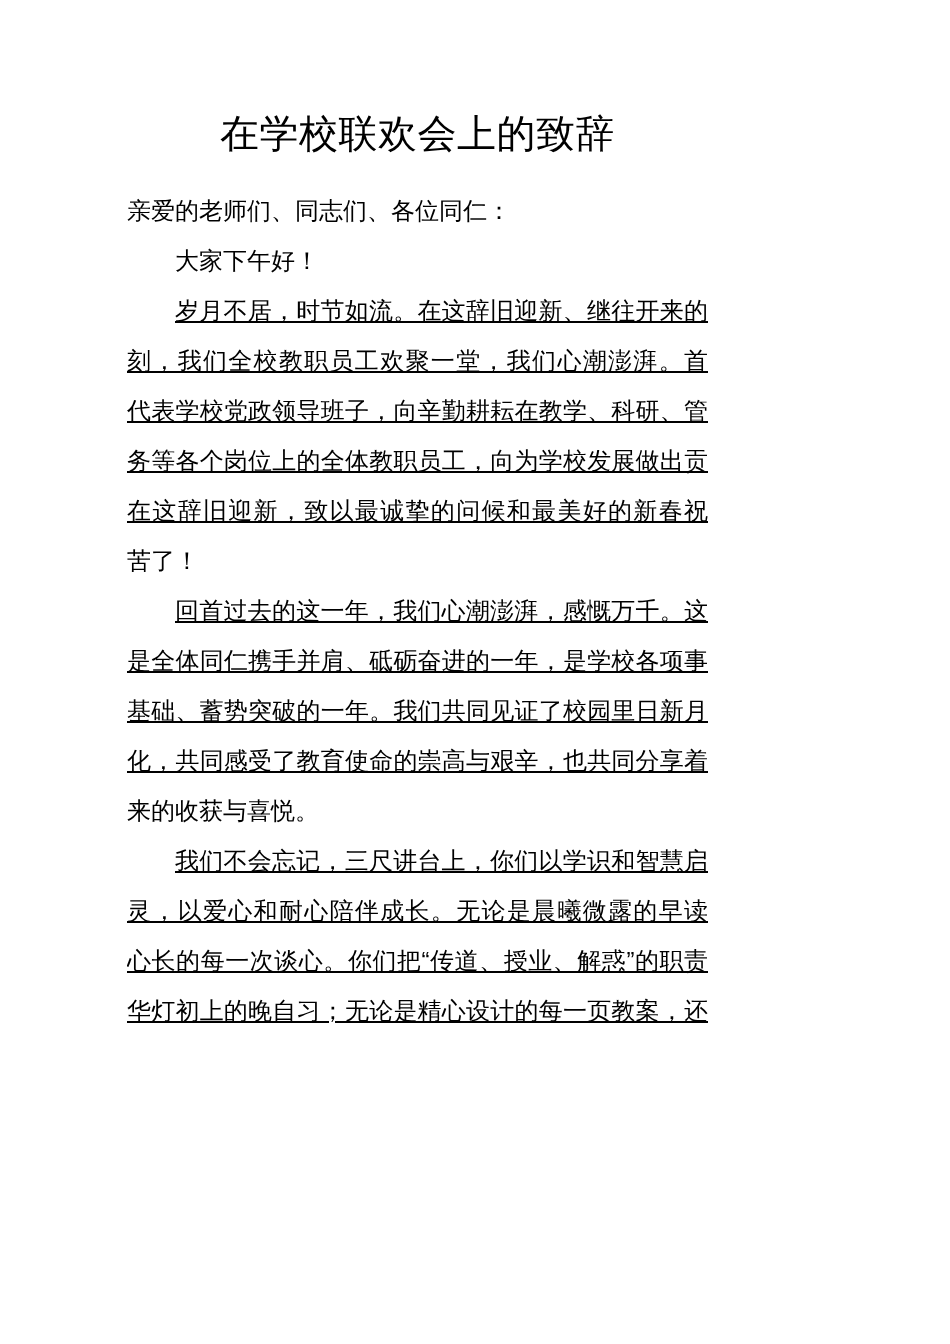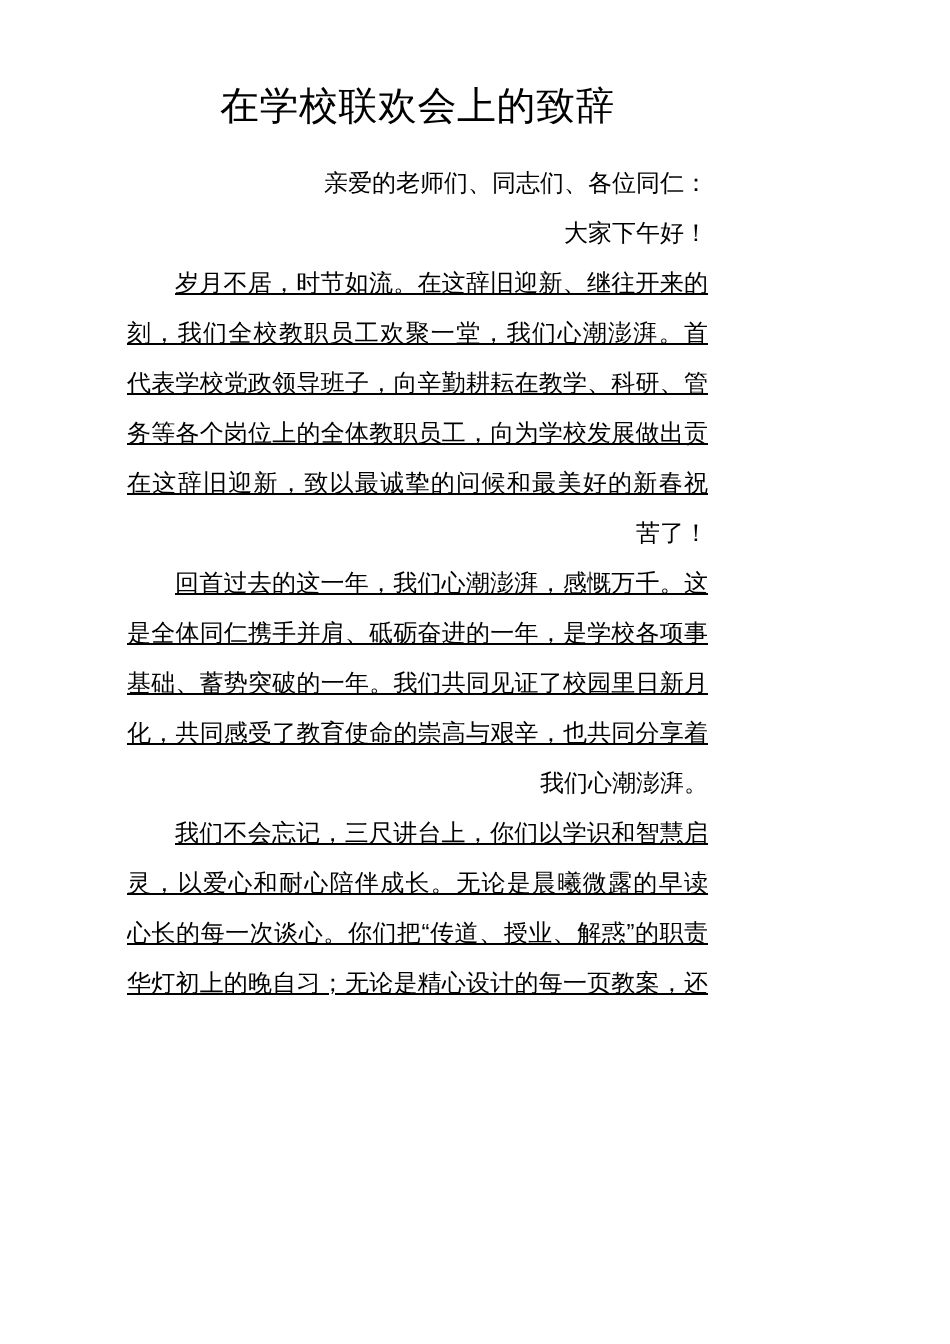--- a/index.html
+++ b/index.html
@@ -11,41 +11,41 @@
     width: 950px;
     height: 1344px;
     overflow: hidden;
     font-family: "Liberation Sans", sans-serif;
     color: #000000;
   }
   .page {
     box-sizing: border-box;
     width: 830px;
     height: 1344px;
-    padding: 76px 122px 0 127px;
+    padding: 104px 122px 0 127px;
     background: #ffffff;
   }
   .doc-title {
     margin: 0;
     font-size: 39px;
     font-weight: 500;
     line-height: 60px;
     text-align: center;
     letter-spacing: 0.5px;
     white-space: nowrap;
   }
   .doc-content {
     margin-top: 22px;
     font-size: 24px;
     line-height: 50px;
   }
   .line {
     height: 50px;
     overflow: hidden;
-    text-align: right;
+    text-align: left;
   }
   .line.fill {
     text-align: justify;
     text-align-last: justify;
     text-decoration: underline;
   }
   .line.indent {
     text-indent: 48px;
   }
 </style>
@@ -60,19 +60,19 @@
       <div class="line fill indent">岁月不居，时节如流。在这辞旧迎新、继往开来的美好时</div>
       <div class="line fill">刻，我们全校教职员工欢聚一堂，我们心潮澎湃。首先，我谨</div>
       <div class="line fill">代表学校党政领导班子，向辛勤耕耘在教学、科研、管理、服</div>
       <div class="line fill">务等各个岗位上的全体教职员工，向为学校发展做出贡献的离</div>
       <div class="line fill">在这辞旧迎新，致以最诚挚的问候和最美好的新春祝福！大家辛</div>
       <div class="line">苦了！</div>
       <div class="line fill indent">回首过去的这一年，我们心潮澎湃，感慨万千。这一年，</div>
       <div class="line fill">是全体同仁携手并肩、砥砺奋进的一年，是学校各项事业夯实</div>
       <div class="line fill">基础、蓄势突破的一年。我们共同见证了校园里日新月异的变</div>
       <div class="line fill">化，共同感受了教育使命的崇高与艰辛，也共同分享着奋斗带</div>
-      <div class="line">我们心潮澎湃。</div>
+      <div class="line">来的收获与喜悦。</div>
       <div class="line fill indent">我们不会忘记，三尺讲台上，你们以学识和智慧启迪心</div>
       <div class="line fill">灵，以爱心和耐心陪伴成长。无论是晨曦微露的早读课，还是</div>
       <div class="line fill">心长的每一次谈心。你们把“传道、授业、解惑”的职责扛在</div>
       <div class="line fill">华灯初上的晚自习；无论是精心设计的每一页教案，还是语重</div>
     </div>
 </div>
 
 </body></html>

